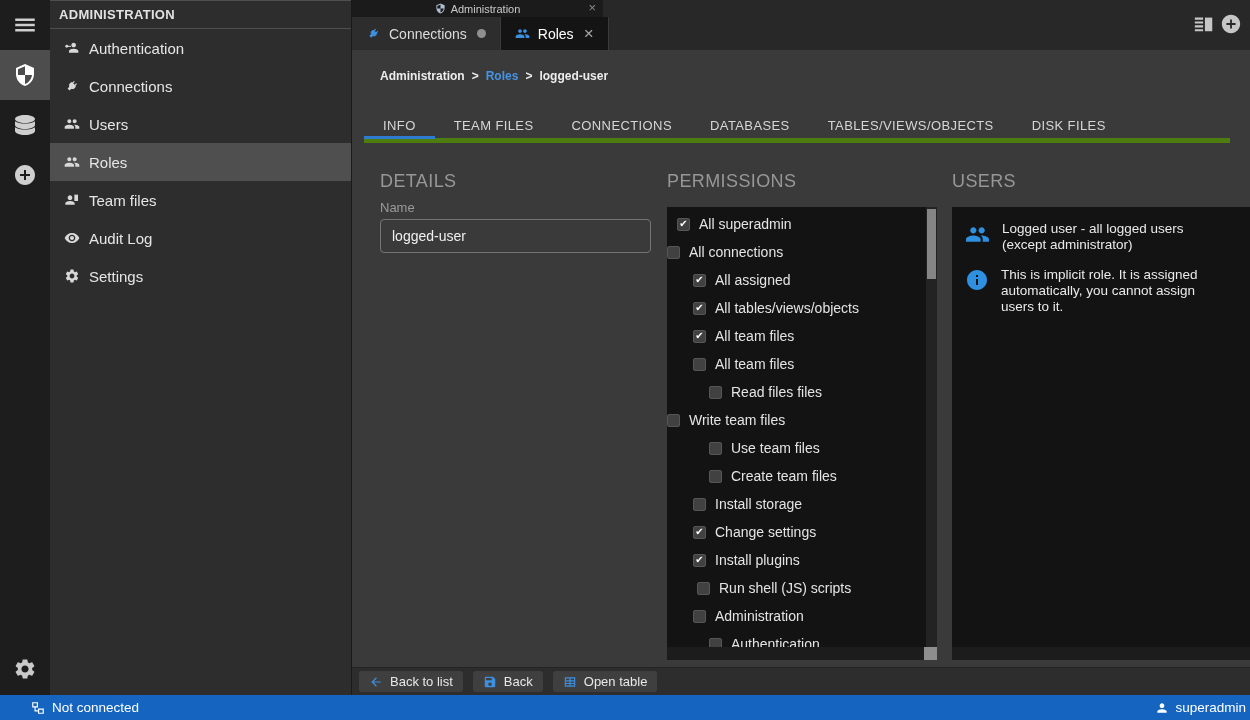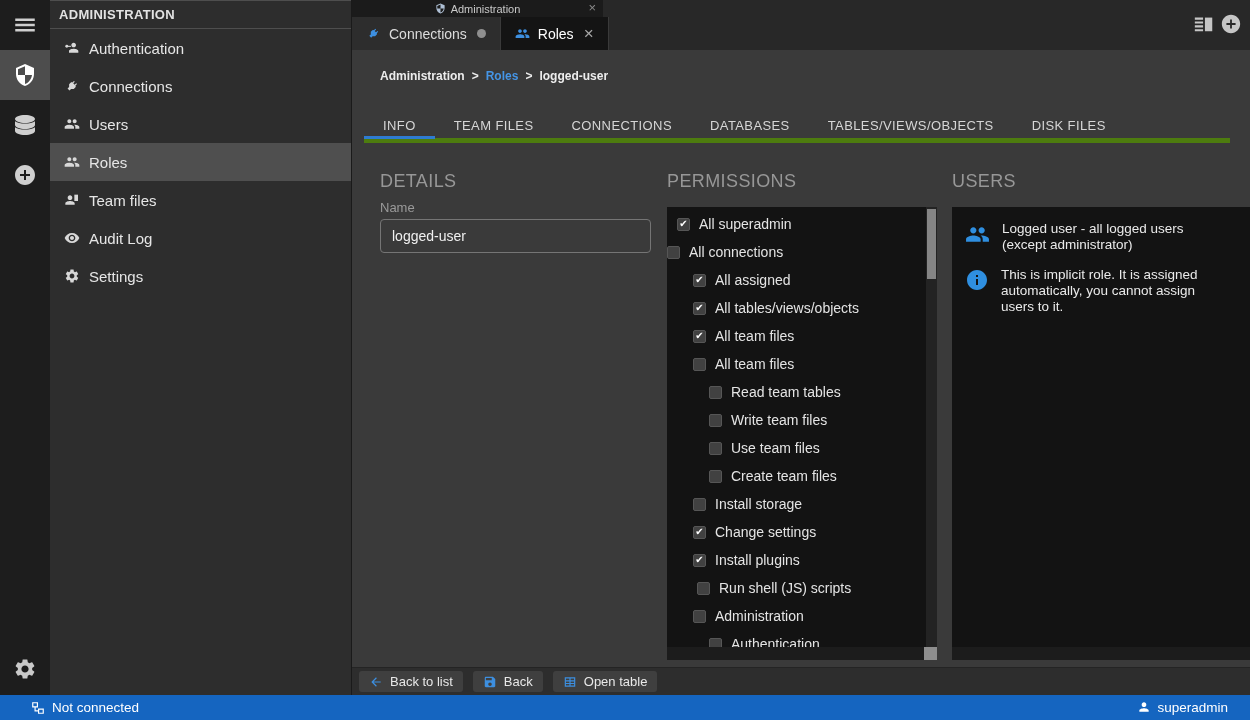--- a/index.html
+++ b/index.html
@@ -66,21 +66,21 @@
   .user-item .txt { font-size:13.5px; color:#eaeaea; line-height:16px; width:200px; }
 
   
   .toolbar { position:absolute; left:352px; right:0; bottom:25px; height:28px; background:#2d2d2d; border-top:1px solid #242424; display:flex; align-items:center; gap:10px; padding-left:7px; }
   .tbtn { height:21px; display:flex; align-items:center; gap:7px; padding:0 10px; background:#3f3f3f; border-radius:3px; color:#e8e8e8; font-size:13px; cursor:pointer; }
   .tbtn .icon { width:14px; height:14px; color:#3d8fe0; }
 
   
   .statusbar { position:absolute; left:0; right:0; bottom:0; height:25px; background:#1565c0; color:#fff; display:flex; align-items:center; font-size:13.5px; }
   .st-left { display:flex; align-items:center; gap:7px; padding-left:31px; }
-  .st-right { margin-left:auto; display:flex; align-items:flex-start; gap:6px; padding-right:22px; }
+  .st-right { margin-left:auto; display:flex; align-items:center; gap:6px; padding-right:4px; }
   .statusbar .icon { width:14px; height:14px; color:#ffffff; }
 </style>
 </head>
 <body>
 
 <div class="iconbar">
   <div id="iconbar-items">
       <div class="ib-item">
         <span class="icon" style="width:26px;height:26px;">
           <svg viewBox="0 0 24 24">
@@ -284,23 +284,23 @@
         <div class="perm-row" style="padding-left:26px">
           <span class="perm-cb">✔</span>
           <span>All team files</span>
         </div>
         <div class="perm-row" style="padding-left:26px">
           <span class="perm-cb"></span>
           <span>All team files</span>
         </div>
         <div class="perm-row" style="padding-left:42px">
           <span class="perm-cb"></span>
-          <span>Read team tables</span>
-        </div>
-        <div class="perm-row" style="padding-left:42px">
+          <span>Read files files</span>
+        </div>
+        <div class="perm-row" style="">
           <span class="perm-cb"></span>
           <span>Write team files</span>
         </div>
         <div class="perm-row" style="padding-left:42px">
           <span class="perm-cb"></span>
           <span>Use team files</span>
         </div>
         <div class="perm-row" style="padding-left:42px">
           <span class="perm-cb"></span>
           <span>Create team files</span>

